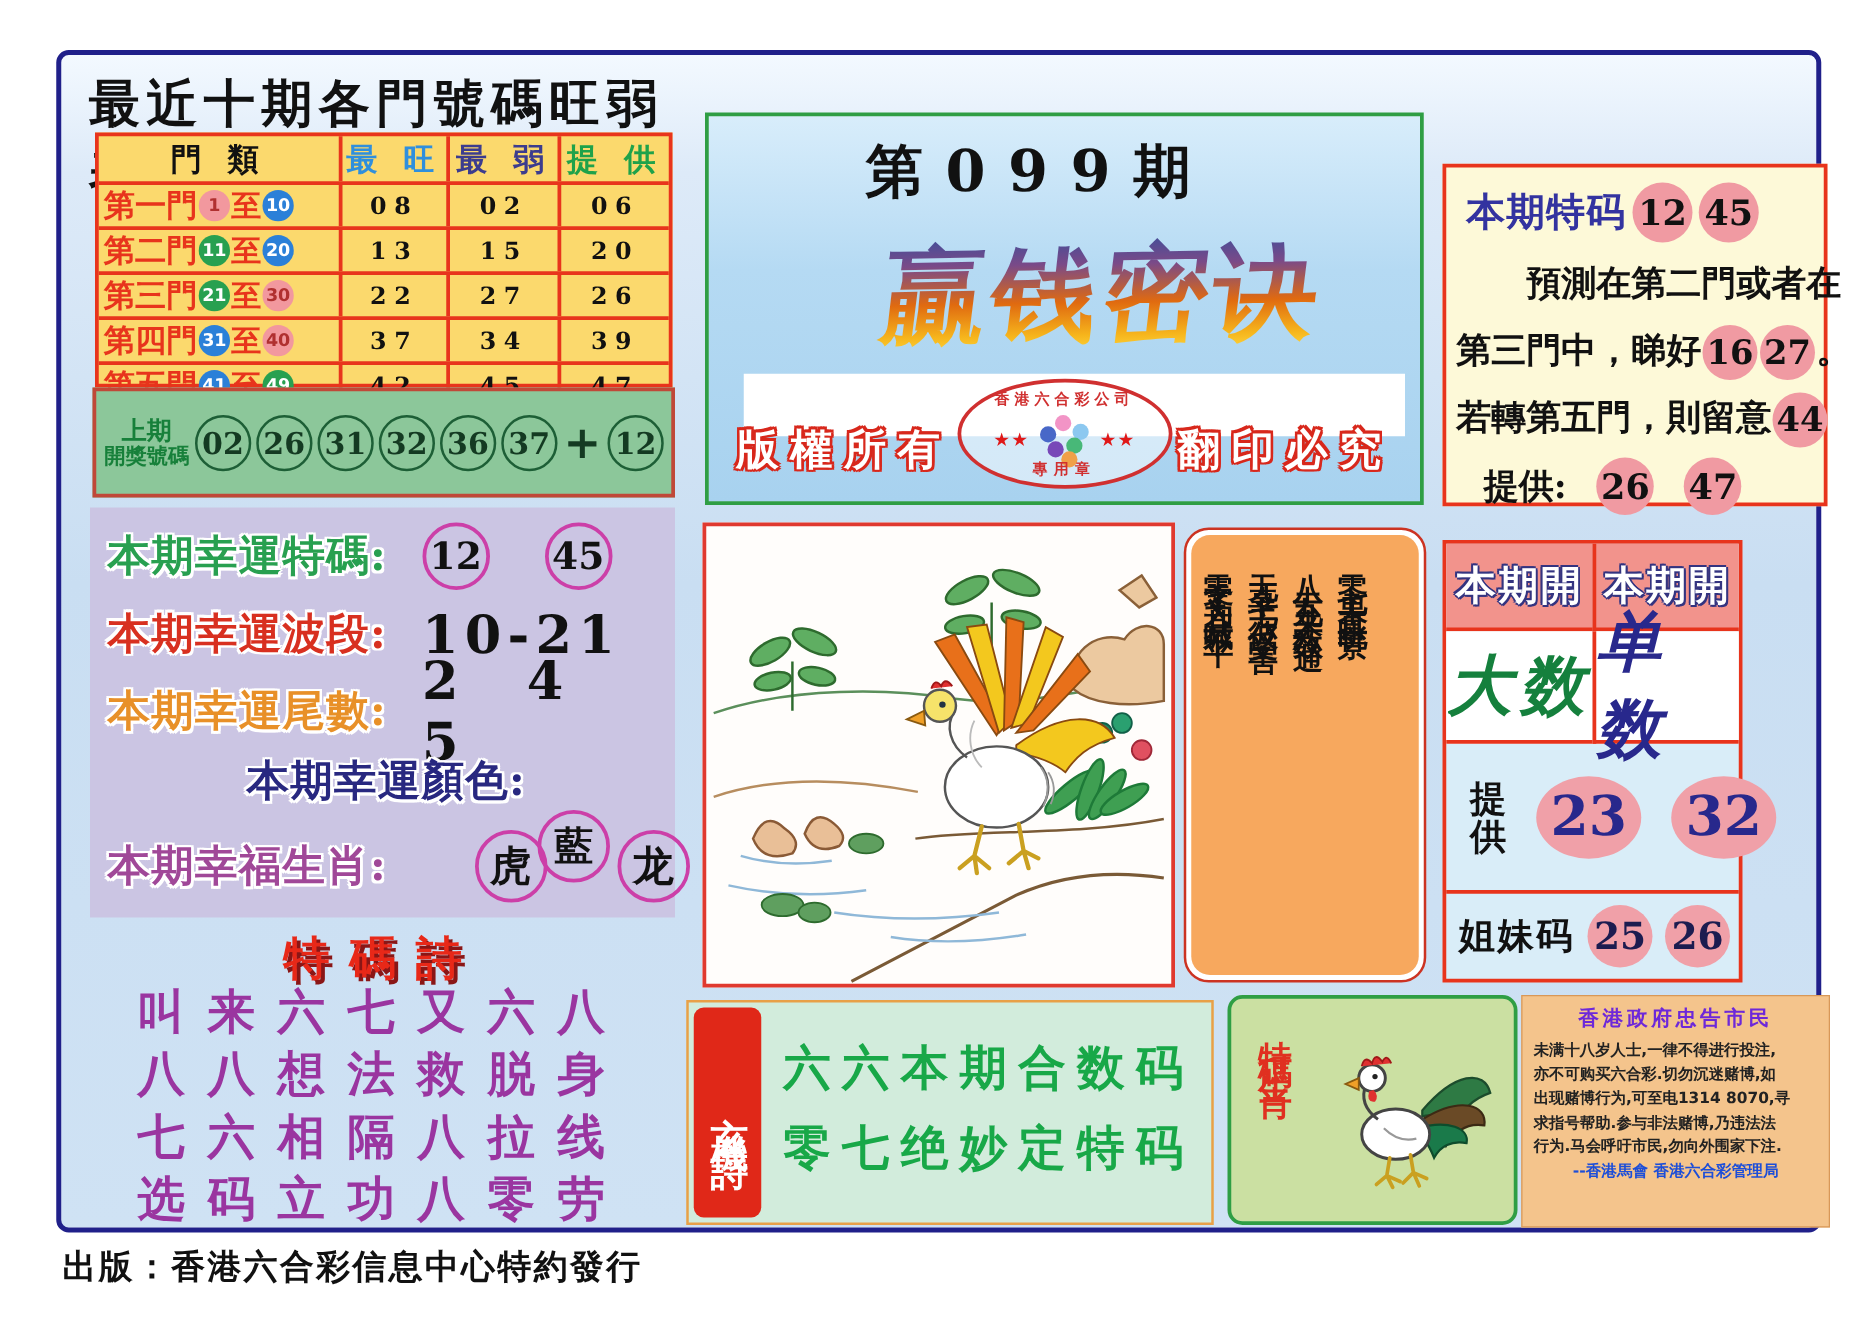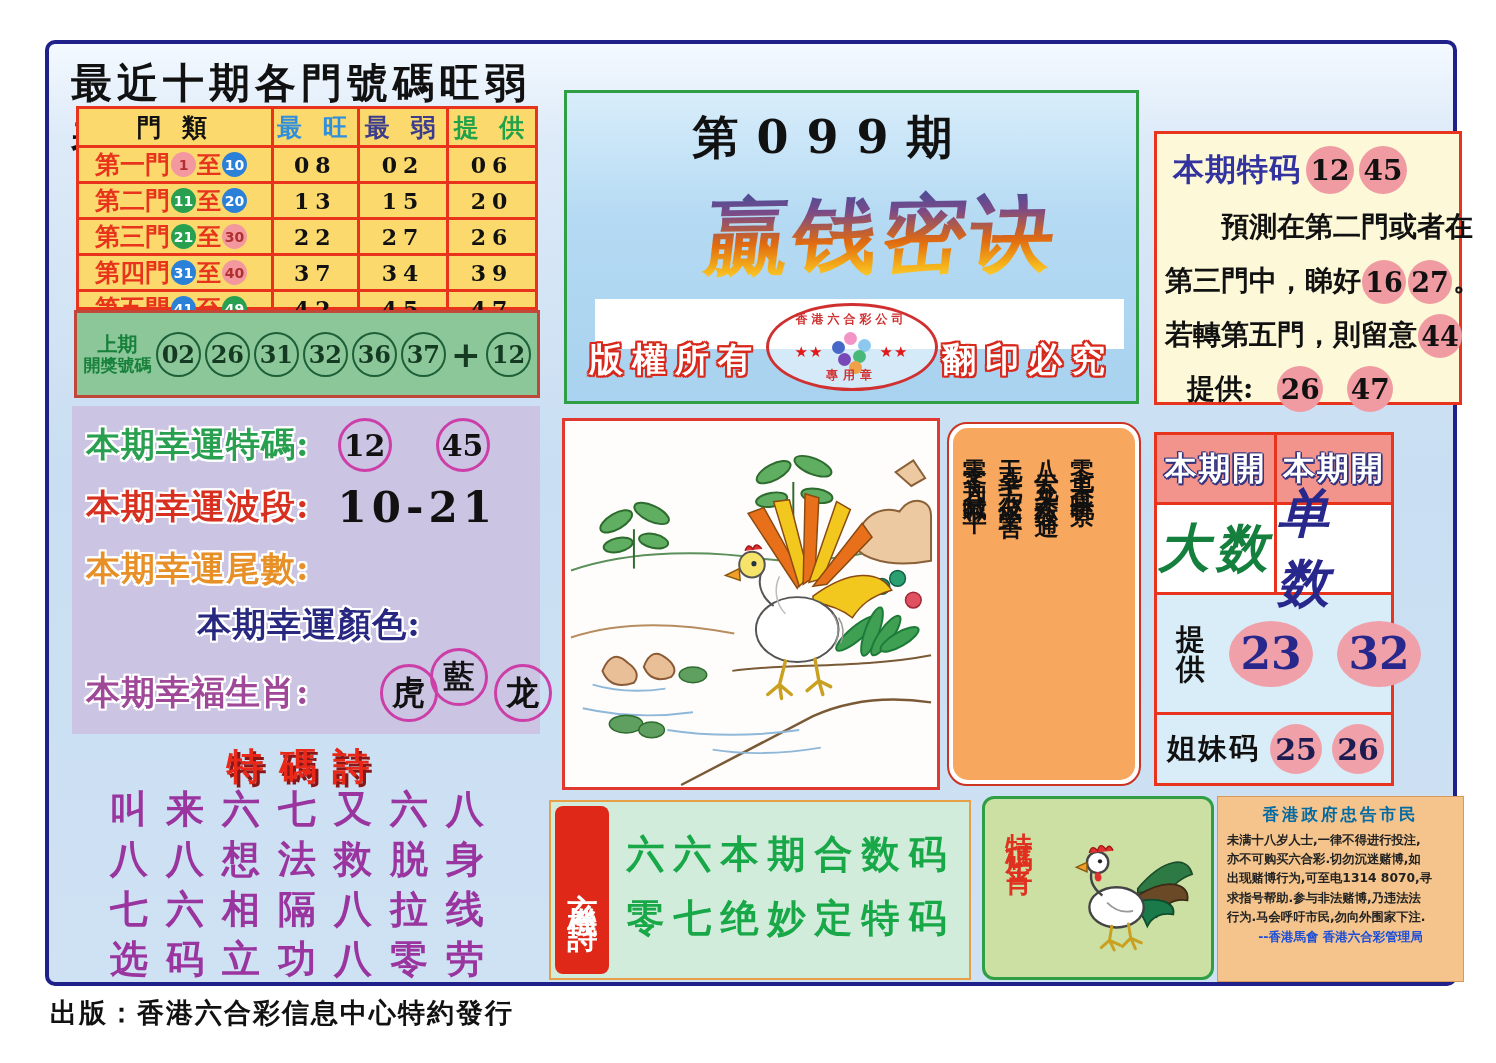--- a/index.html
+++ b/index.html
@@ -23,32 +23,32 @@
     position:absolute; left:27px; top:62px; width:462px; height:204px;
     background:#fbd96d; border:3px solid #e8341c;
     display:grid; grid-template-rows:36px repeat(5,1fr);
   }
   .srow { display:grid; grid-template-columns:42% 19% 19.5% 19.5%; border-top:3px solid #e8341c; }
   .srow:first-child { border-top:none; }
   .scell { display:flex; align-items:center; justify-content:center; border-left:3px solid #e8341c; font-weight:bold; }
   .scell:first-child { border-left:none; }
   .shead .scell { font-size:25px; letter-spacing:6px; }
   .h-gate{ color:#111; } .h-best{ color:#2f8fdd; } .h-weak{ color:#3c3c8e; } .h-offer{ color:#1fa24a; }
-  .gatecell { justify-content:flex-start; padding-left:16px; gap:1px; }
+  .gatecell { justify-content:flex-start; padding-left:4px; gap:1px; }
   .gname { color:#e8341c; font-size:25px; font-weight:bold; white-space:nowrap; }
   .join  { color:#e8341c; font-size:24px; font-weight:bold; }
   .ncircle {
     width:25px; height:25px; border-radius:50%; display:inline-flex;
     align-items:center; justify-content:center;
     font-size:14px; font-weight:bold; font-family:"DejaVu Sans",sans-serif; flex:0 0 auto;
   }
   .ncircle[data-color="pink"]  { background:#f2989e; color:#b03030; }
   .ncircle[data-color="blue"]  { background:#2b80d8; color:#fff; }
   .ncircle[data-color="green"] { background:#28a050; color:#fff; }
-  .valcell { font-size:22px; color:#111; letter-spacing:6px; font-family:"DejaVu Serif",serif; }
+  .valcell { font-size:19px; color:#111; letter-spacing:6px; font-family:"DejaVu Serif",serif; }
 
   .lastdraw {
     position:absolute; left:25px; top:266px; width:466px; height:88px;
     background:#8cc79a; border:3px solid #c04838;
     display:flex; align-items:center; padding:0 6px; gap:4px;
   }
   .ld-label { width:92px; text-align:center; color:#17803a; font-weight:bold; line-height:1.15; }
   .ld-label .l1{ font-size:20px; } .ld-label .l2{ font-size:17px; }
   .ld-circle {
     width:45px; height:45px; border-radius:50%; border:2.5px solid #1d5f36;
@@ -235,21 +235,21 @@
     writing-mode:vertical-rl; text-orientation:upright; letter-spacing:12px;
     font-size:27px; font-weight:bold; color:#e03020;
   }
   .zb-rooster { position:absolute; left:66px; top:28px; width:150px; height:130px; }
 
   .notice {
     position:absolute; left:1168px; top:752px; width:247px; height:186px;
     background:#f4c48c; border:1px solid #d89858; padding:7px 9px 4px;
     font-family:"DejaVu Sans",sans-serif;
   }
-  .nt-title { text-align:center; font-size:16.5px; font-weight:bold; color:#0369a1; letter-spacing:3px; margin-bottom:5px; }
+  .nt-title { text-align:center; font-size:16.5px; font-weight:bold; color:#6d28d9; letter-spacing:3px; margin-bottom:5px; }
   .nt-line { font-size:12.3px; font-weight:bold; color:#222; line-height:1.56; white-space:nowrap; }
   .nt-sign { margin-top:2px; text-align:center; font-size:12.5px; font-weight:bold; color:#1d4ed8; }
 
   .publisher {
     position:absolute; left:50px; top:995px;
     font-size:27px; font-weight:bold; color:#111; letter-spacing:2px;
   }
 </style>
 </head>
 <body>
@@ -344,20 +344,21 @@
         <span class="mg-circle">12</span>
         <span class="mg-circle">45</span>
       </span>
     </div>
     <div class="lrow lr2">
       <span class="llabel">本期幸運波段:</span>
       <span class="lval-text">10-21</span>
     </div>
     <div class="lrow lr3">
       <span class="llabel">本期幸運尾數:</span>
+      <span class="lval-text lval-tails">2 4 5</span>
     </div>
     <div class="lrow lr4">
       <span class="llabel">本期幸運顏色:</span>
       <span class="mg-circle">藍</span>
     </div>
     <div class="lrow lr5">
       <span class="llabel">本期幸福生肖:</span>
       <span class="zo">
         <span class="mg-circle">虎</span>
         <span class="mg-circle">龙</span>

